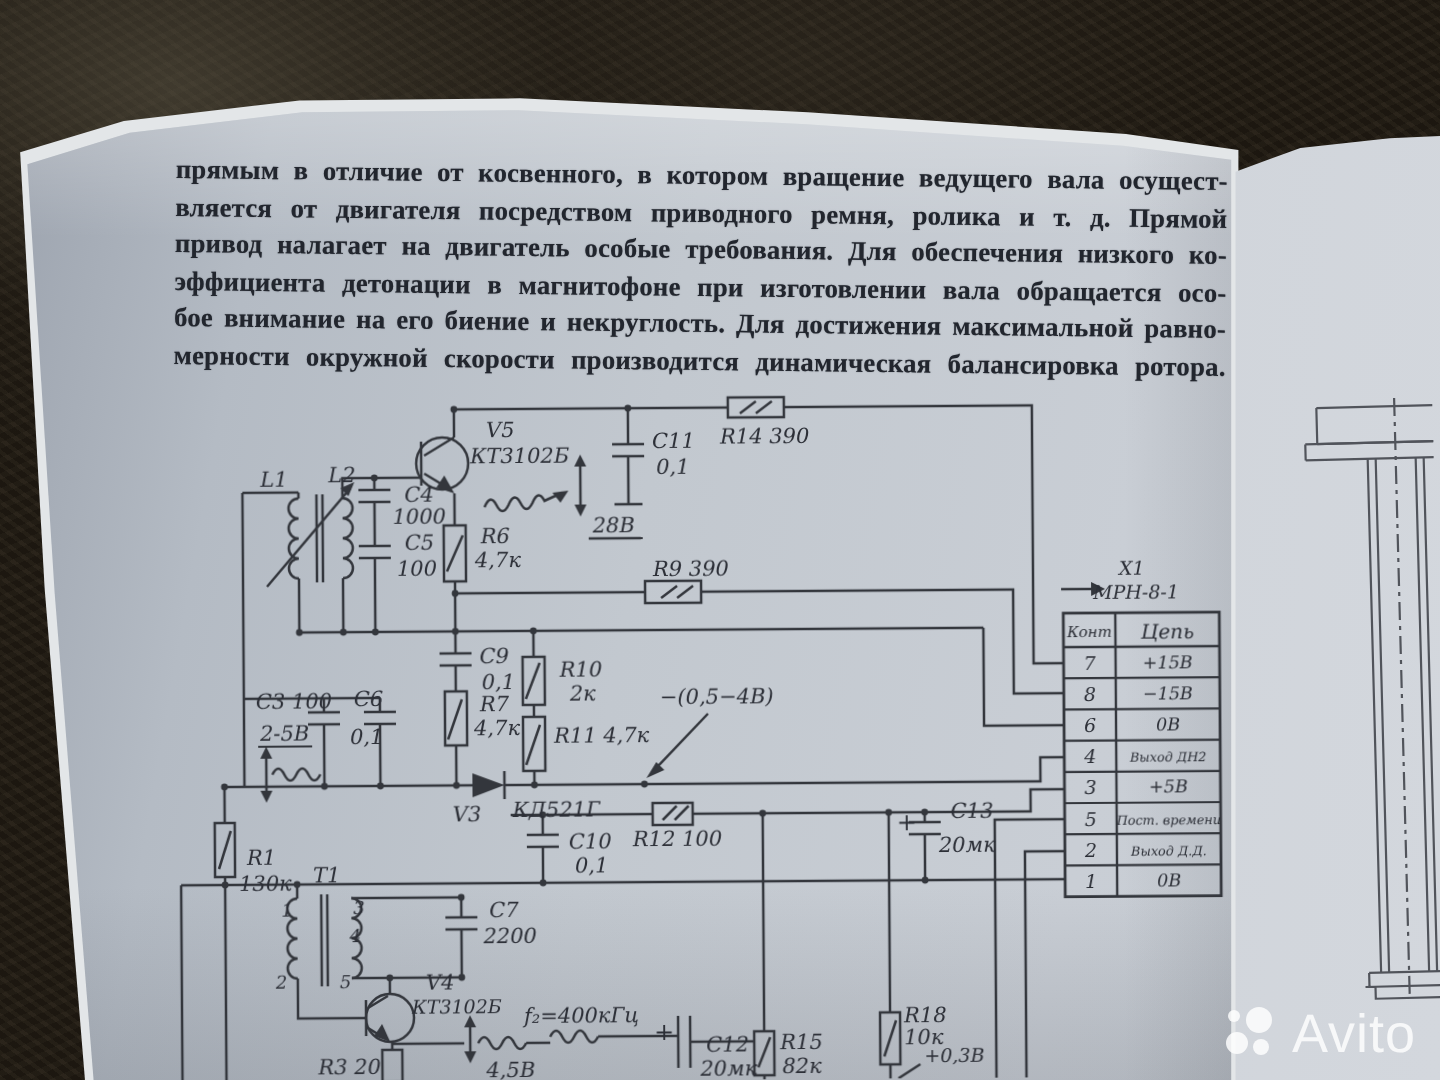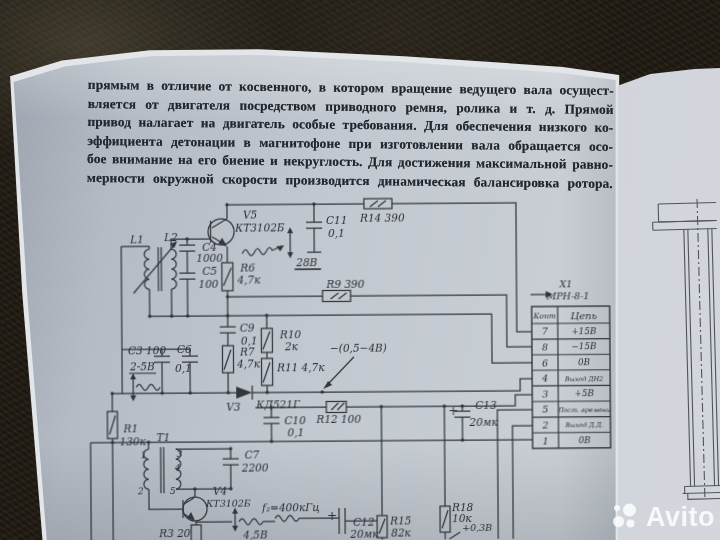--- a/index.html
+++ b/index.html
@@ -31,21 +31,21 @@
       color:#22262e;font-weight:700;font-size:13.4px;line-height:18.6px;
       letter-spacing:.1px;text-shadow:0 0 .6px rgba(34,38,46,.55);}
   .paragraph .line{text-align:justify;text-align-last:justify;white-space:nowrap;}
   svg.schematic{position:absolute;left:0;top:0;transform:rotate(-.4deg);
       transform-origin:330px 360px;filter:blur(.25px);}
   svg.schematic text{font-family:"DejaVu Serif","Liberation Serif",serif;
       font-style:italic;fill:#2b2e36;}
   svg.rp-draw{position:absolute;left:0;top:0;}
   .watermark{position:absolute;left:606px;top:498px;display:flex;align-items:center;
       color:rgba(255,255,255,.82);font-family:"Liberation Sans",sans-serif;
-      font-weight:700;font-size:27px;letter-spacing:.5px;filter:blur(.2px);}
+      font-weight:400;font-size:27px;letter-spacing:.5px;filter:blur(.2px);}
   .watermark svg{margin-right:2px;}
 </style>
 </head>
 <body>
 
 <div class="stage">
   <div class="bg"></div>
   <div class="page-under"></div>
 
   <div class="page page-left">

